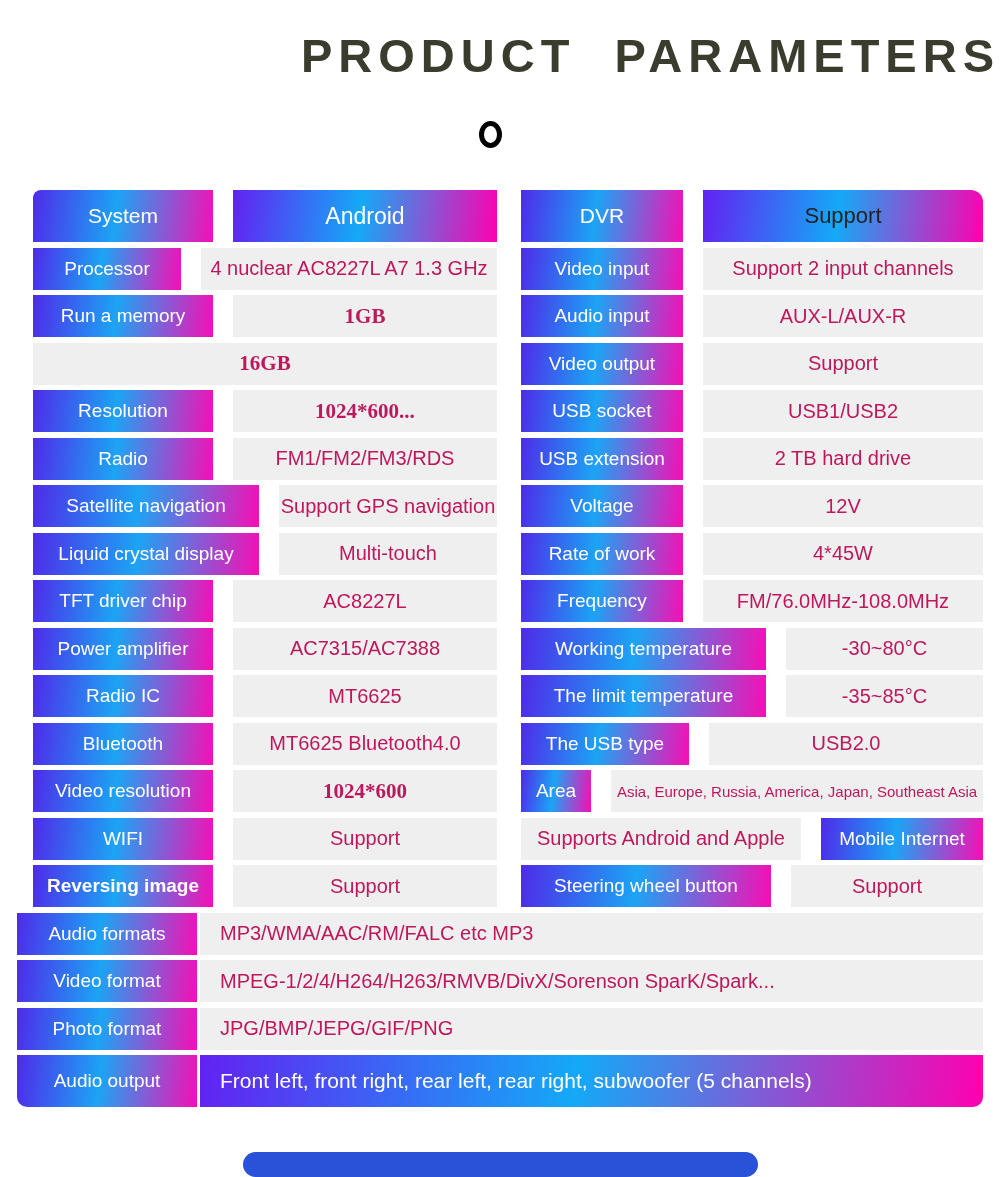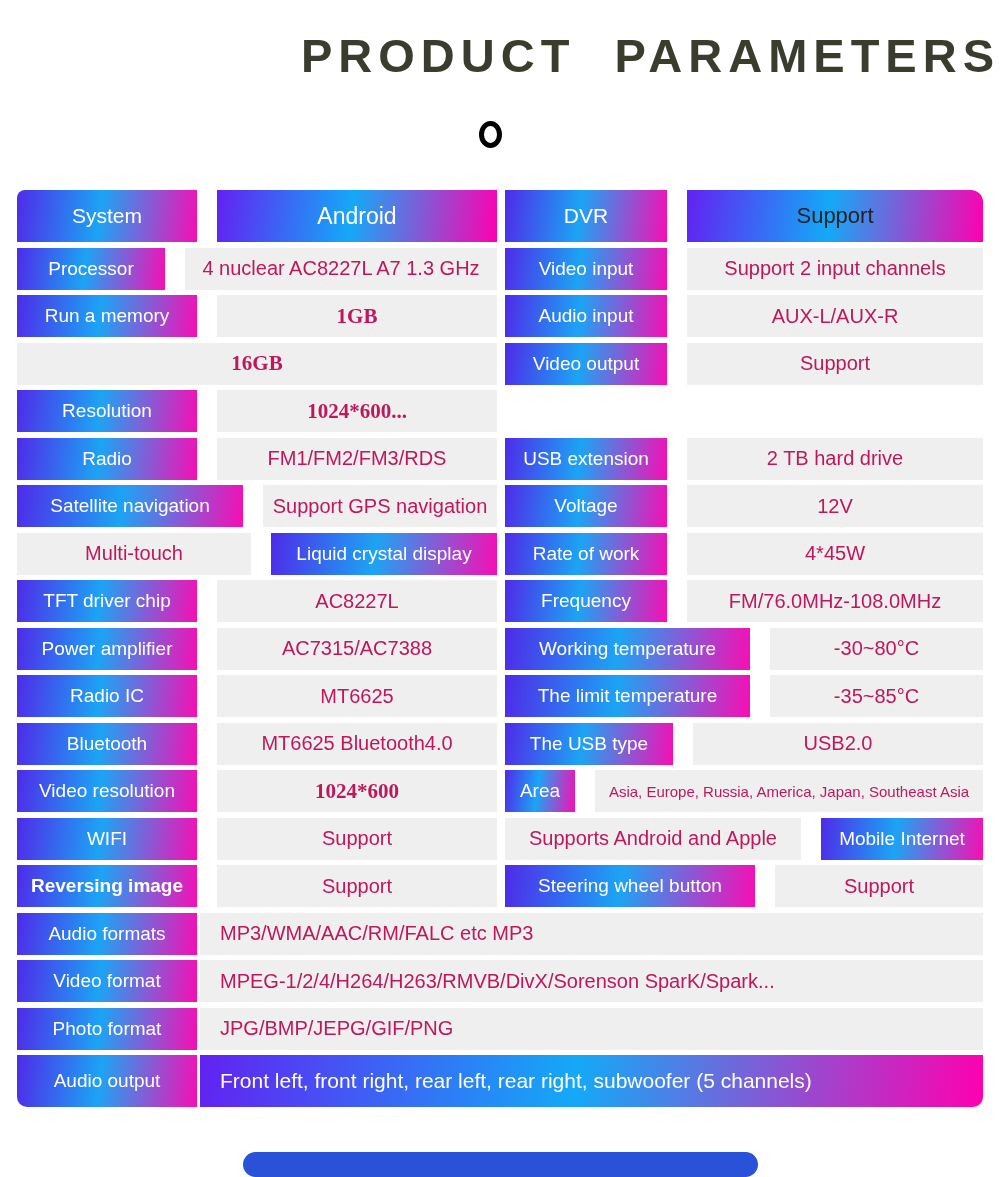--- a/index.html
+++ b/index.html
@@ -15,21 +15,21 @@
   .ring {
     position:absolute; left:479px; top:121px; width:13px; height:17px;
     border:5px solid #000; border-radius:50%;
   }
   .spec {
     position:absolute; top:190px; left:17px; width:966px;
     display:flex; flex-direction:column; row-gap:5.5px;
   }
   .row { display:flex; column-gap:8px; height:42px; flex:none; }
   .row.header-row, .row.audio-row { height:52px; }
-  .pair { display:flex; column-gap:20px; }
+  .pair { display:flex; column-gap:20px;margin-left:16px; }
   .pair.left  { width:480px; }
   .pair.right { width:478px; }
   .cell { display:flex; align-items:center; justify-content:center; overflow:hidden; }
   .label {
     flex:none; color:#fff; font-size:19px;
     background:linear-gradient(97deg,#4e2be9 0%,#1ca4f4 46%,#f70eb4 100%);
   }
   .pair.left  .label { width:180px; }
   .pair.right .label { width:162px; }
   .label.bold { font-weight:bold; }
@@ -96,20 +96,24 @@
       <div class="pair right">
         <div class="cell label">Video output</div>
         <div class="cell value">Support</div>
       </div>
     </div>
     <div class="row">
       <div class="pair left">
         <div class="cell label">Resolution</div>
         <div class="cell value serif">1024*600...</div>
       </div>
+      <div class="pair right">
+        <div class="cell label">USB socket</div>
+        <div class="cell value">USB1/USB2</div>
+      </div>
     </div>
     <div class="row">
       <div class="pair left">
         <div class="cell label">Radio</div>
         <div class="cell value">FM1/FM2/FM3/RDS</div>
       </div>
       <div class="pair right">
         <div class="cell label">USB extension</div>
         <div class="cell value">2 TB hard drive</div>
       </div>
@@ -119,22 +123,22 @@
         <div class="cell label" style="width: 226px;">Satellite navigation</div>
         <div class="cell value">Support GPS navigation</div>
       </div>
       <div class="pair right">
         <div class="cell label">Voltage</div>
         <div class="cell value">12V</div>
       </div>
     </div>
     <div class="row">
       <div class="pair left">
+        <div class="cell label" style="width: 226px;">Liquid crystal display</div>
         <div class="cell value">Multi-touch</div>
-        <div class="cell label" style="width: 226px;">Liquid crystal display</div>
       </div>
       <div class="pair right">
         <div class="cell label">Rate of work</div>
         <div class="cell value">4*45W</div>
       </div>
     </div>
     <div class="row">
       <div class="pair left">
         <div class="cell label">TFT driver chip</div>
         <div class="cell value">AC8227L</div>

